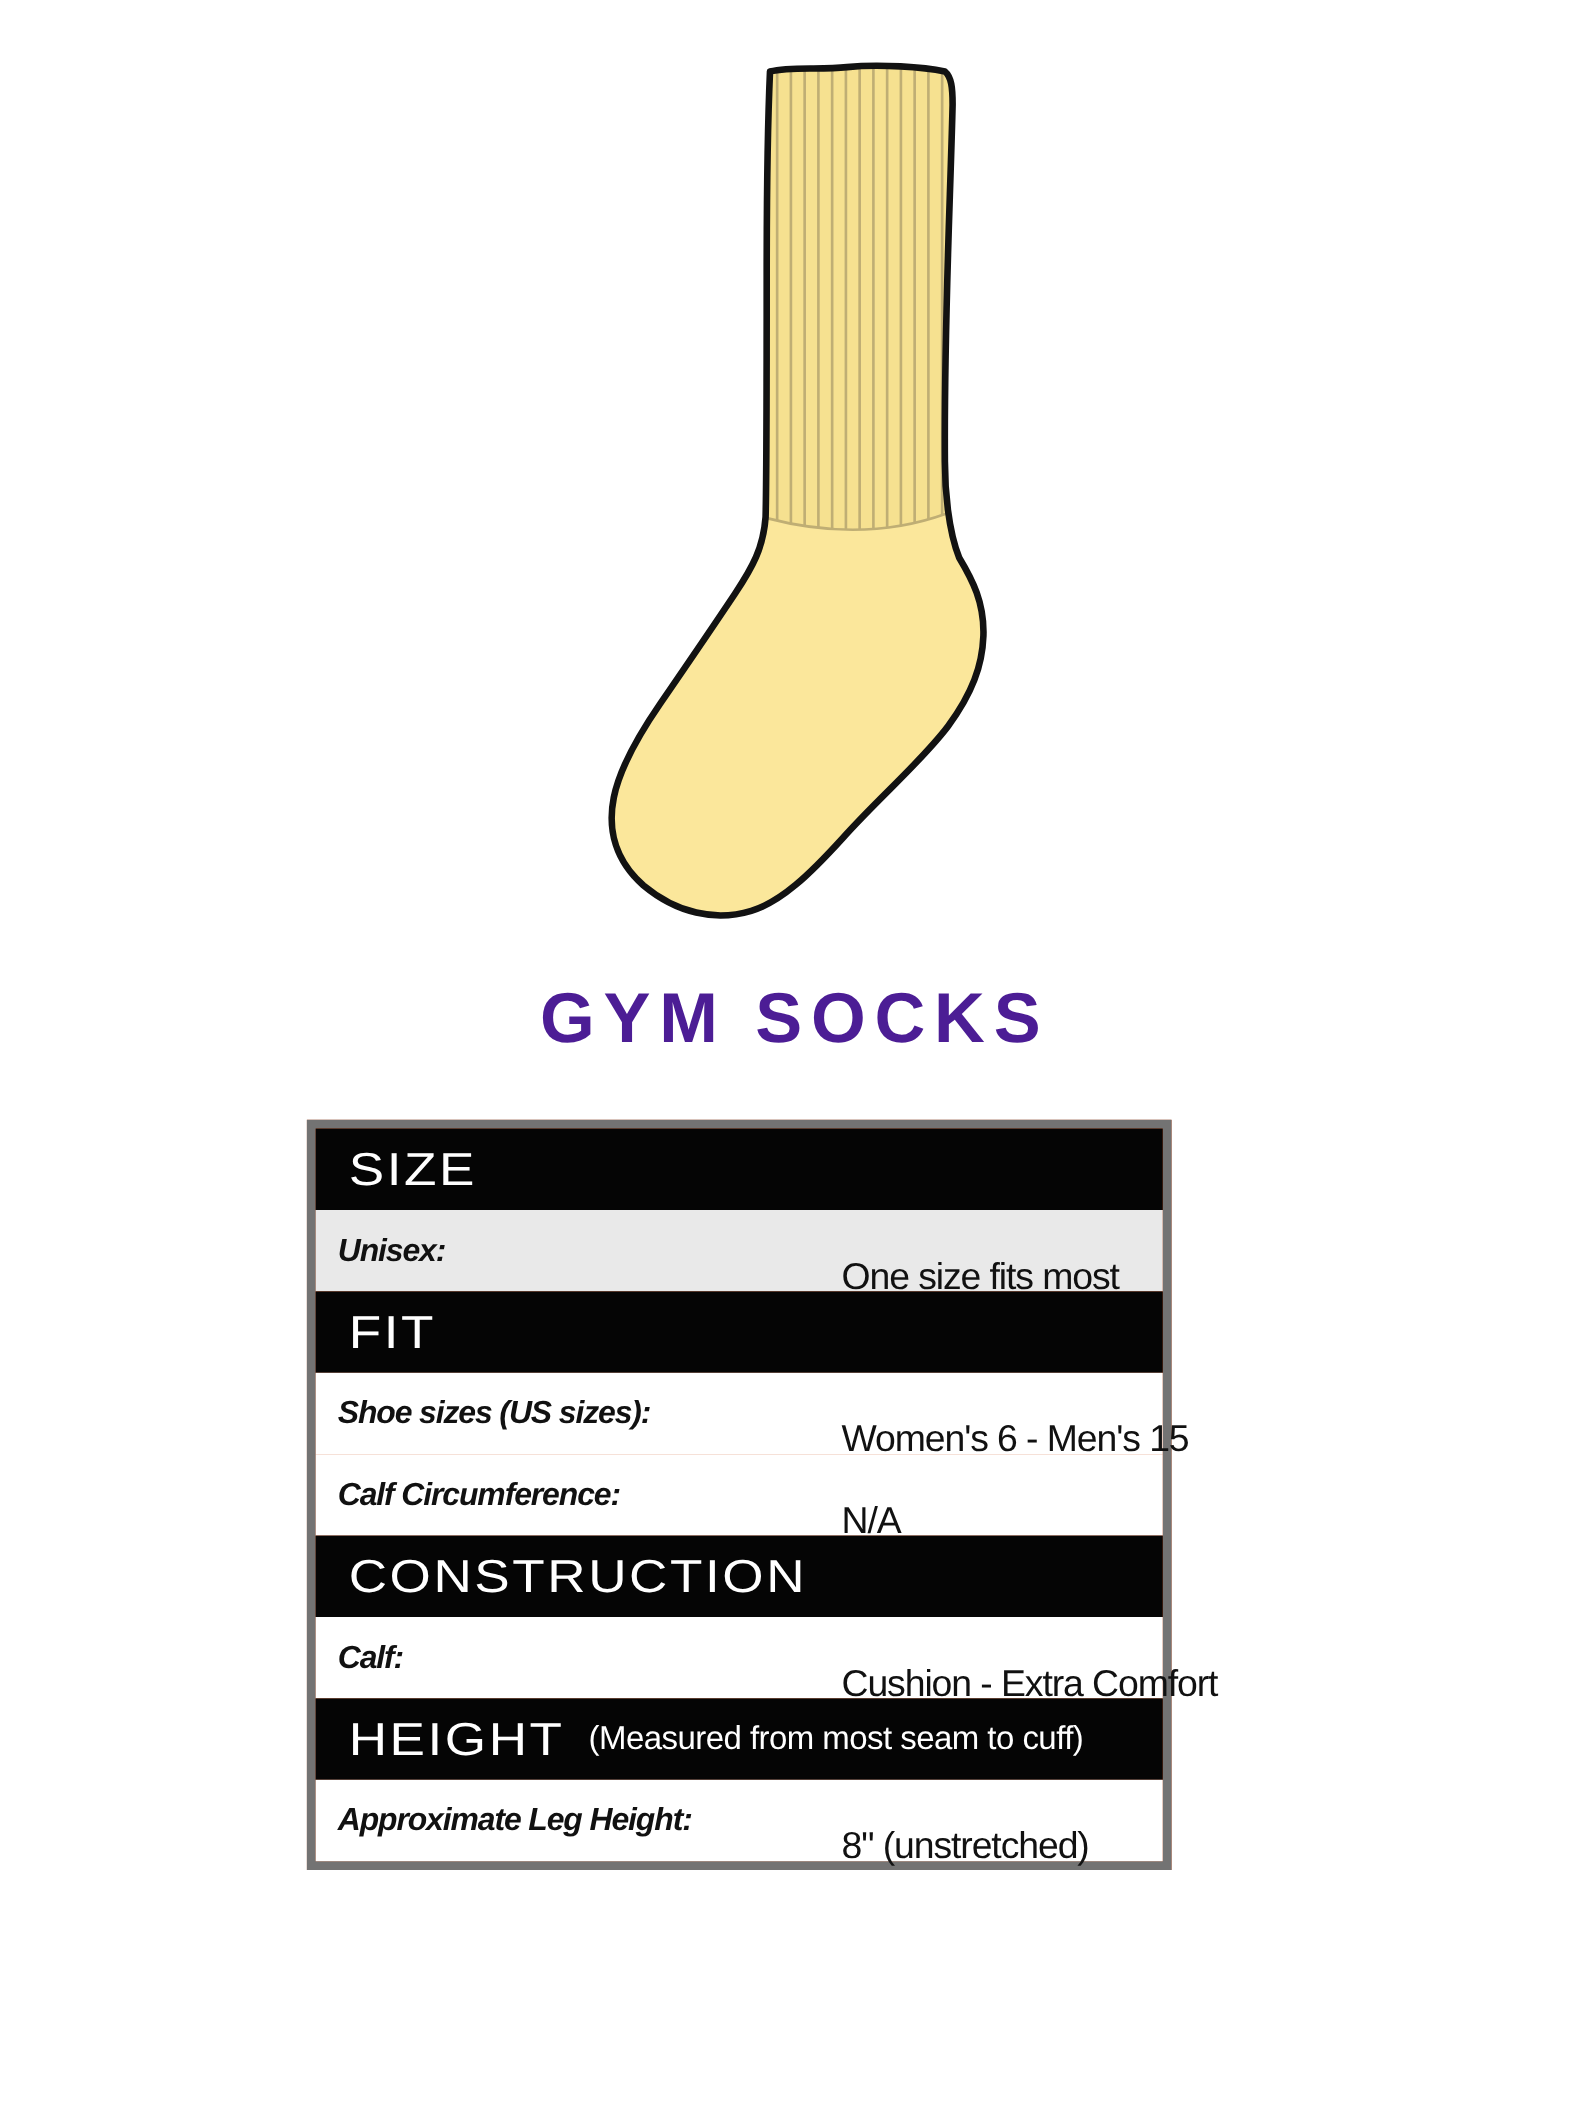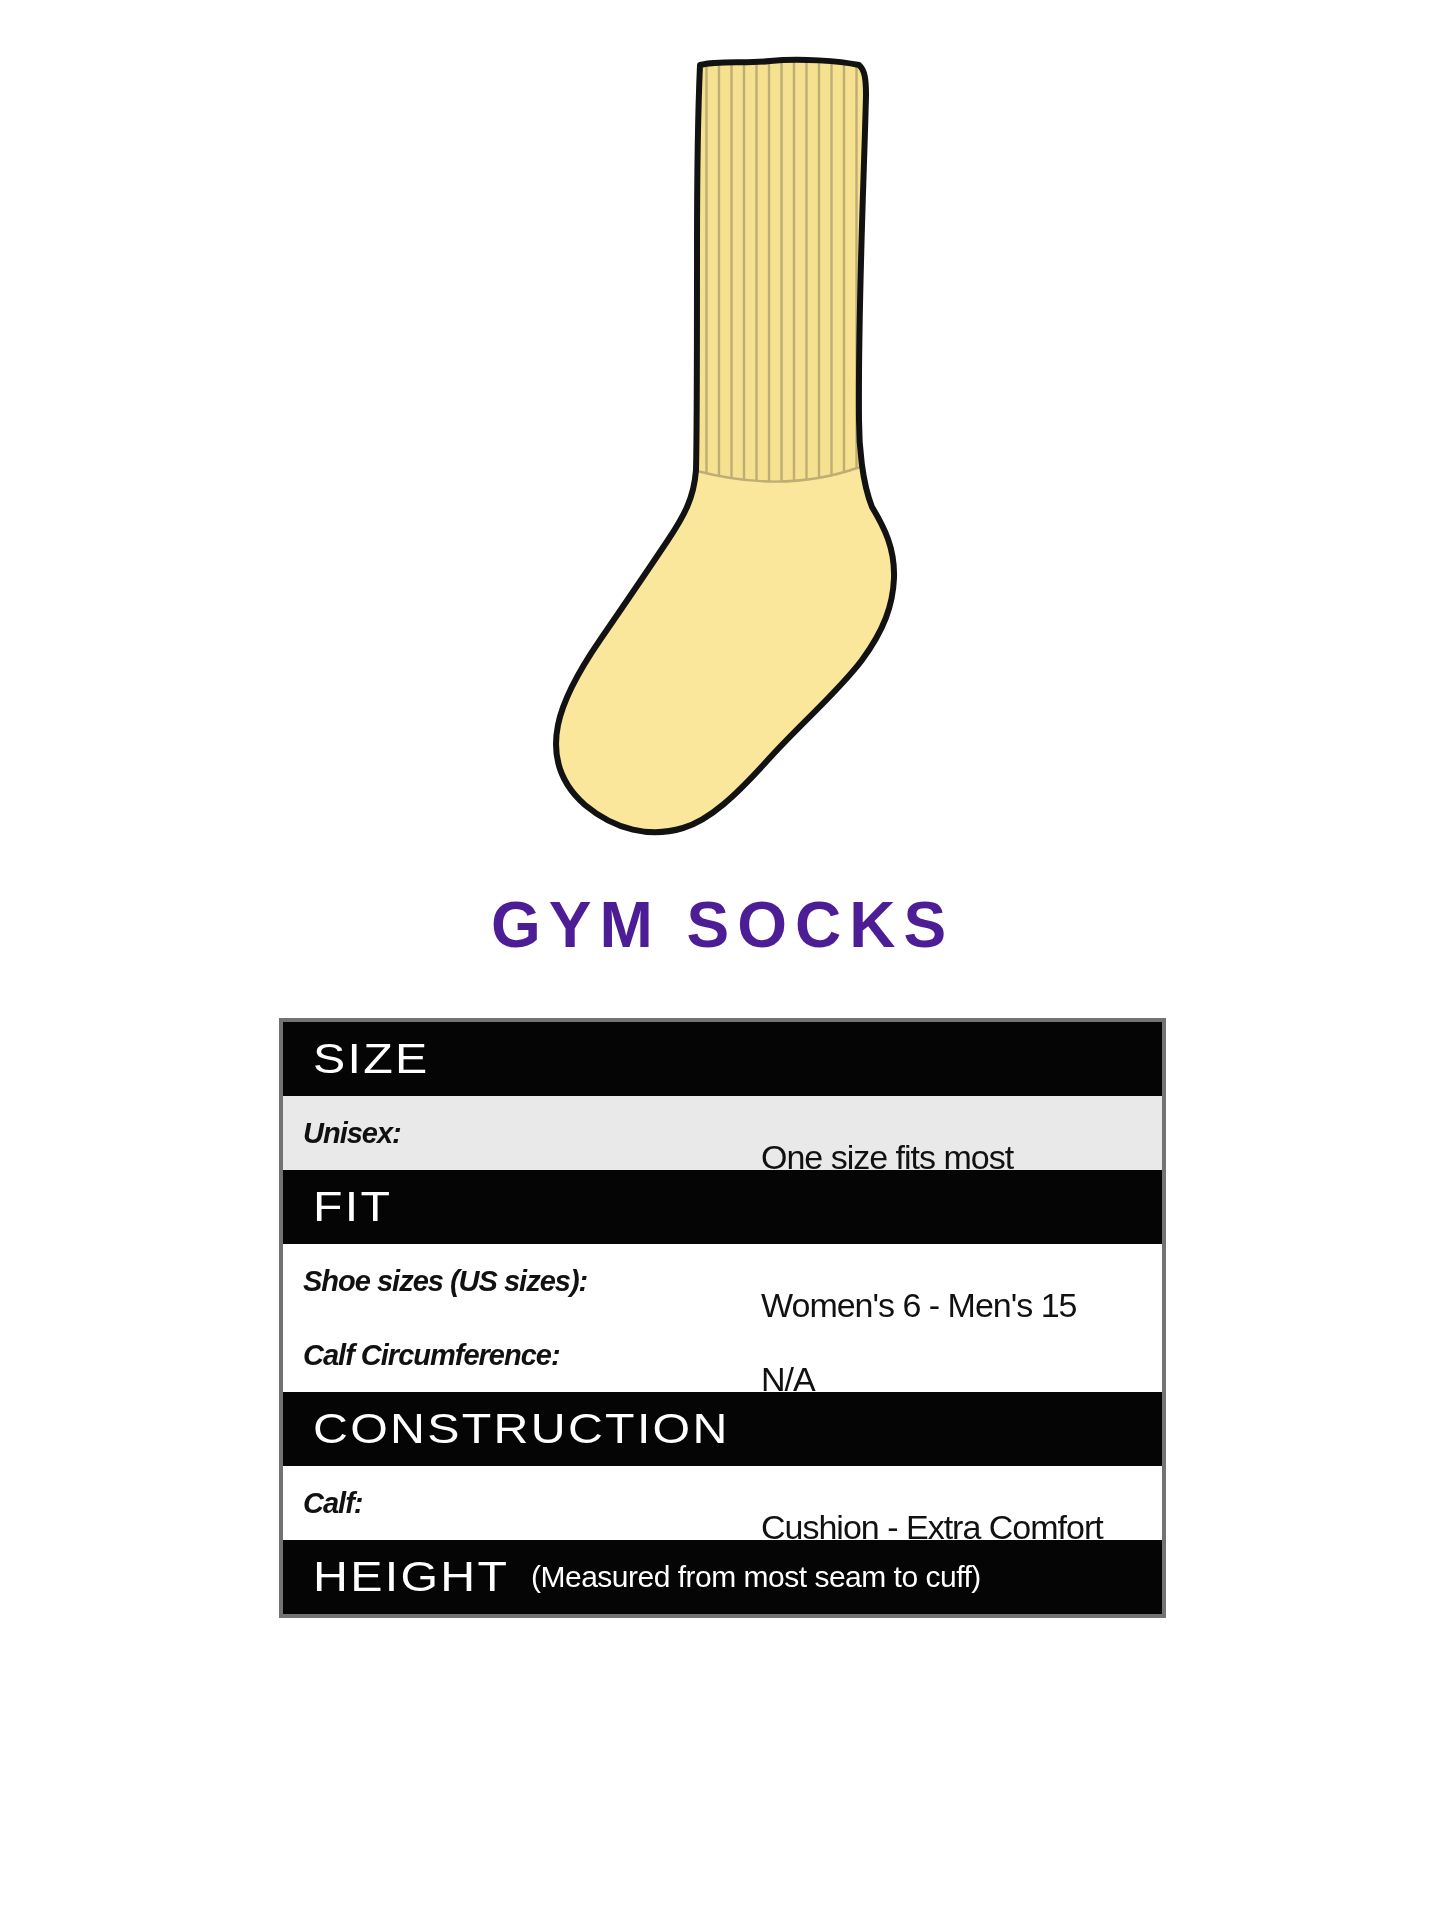--- a/index.html
+++ b/index.html
@@ -36,23 +36,23 @@
     line-height: 64px;
     color: #4c1d95;
     white-space: nowrap;
   }
 
   
   .spec-table {
     position: absolute;
     left: 279px;
     top: 1018px;
-    width: 887px;
+    width: 786px;
     box-sizing: border-box;
-    border: 4px solid #737373;
+    border: 8px solid #737373;
     background: #c2410c;
   }
   .sec-header {
     position: relative;
     height: 74px;
     background: #050505;
     color: #ffffff;
     display: flex;
     align-items: center;
     padding-left: 30px;
@@ -169,15 +169,19 @@
     </div>
     <div class="spec-row">
       <span class="spec-label">Calf:</span>
       <span class="spec-value">Cushion - Extra Comfort</span>
     </div>
 
     <div class="sec-header">
       <span class="hdr-text">HEIGHT</span>
       <span class="hdr-note">(Measured from most seam to cuff)</span>
     </div>
+    <div class="spec-row">
+      <span class="spec-label">Approximate Leg Height:</span>
+      <span class="spec-value">8" (unstretched)</span>
+    </div>
 
   </div>
 </div>
 
 </body></html>

